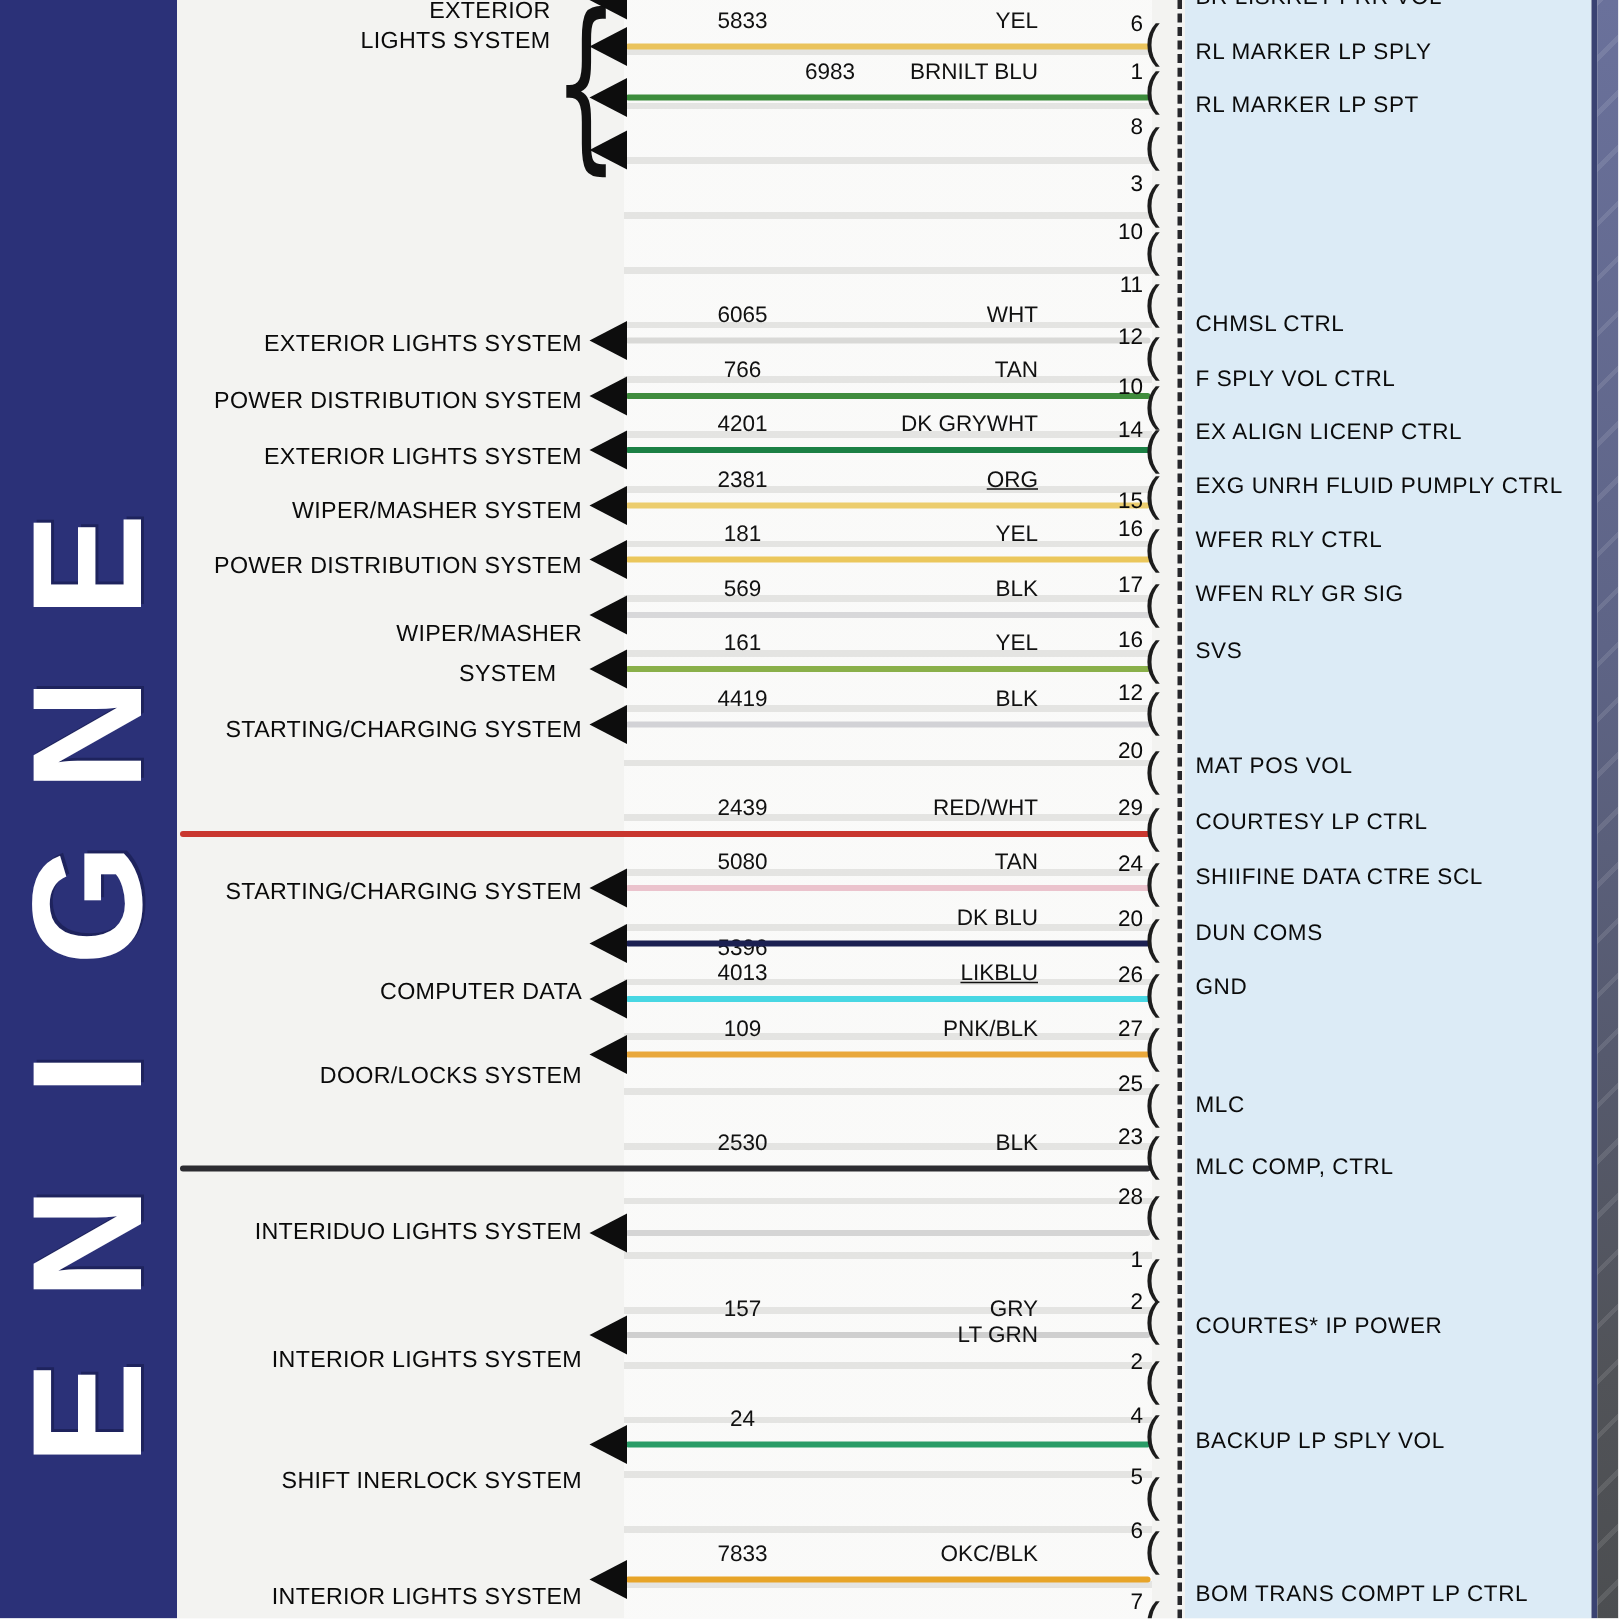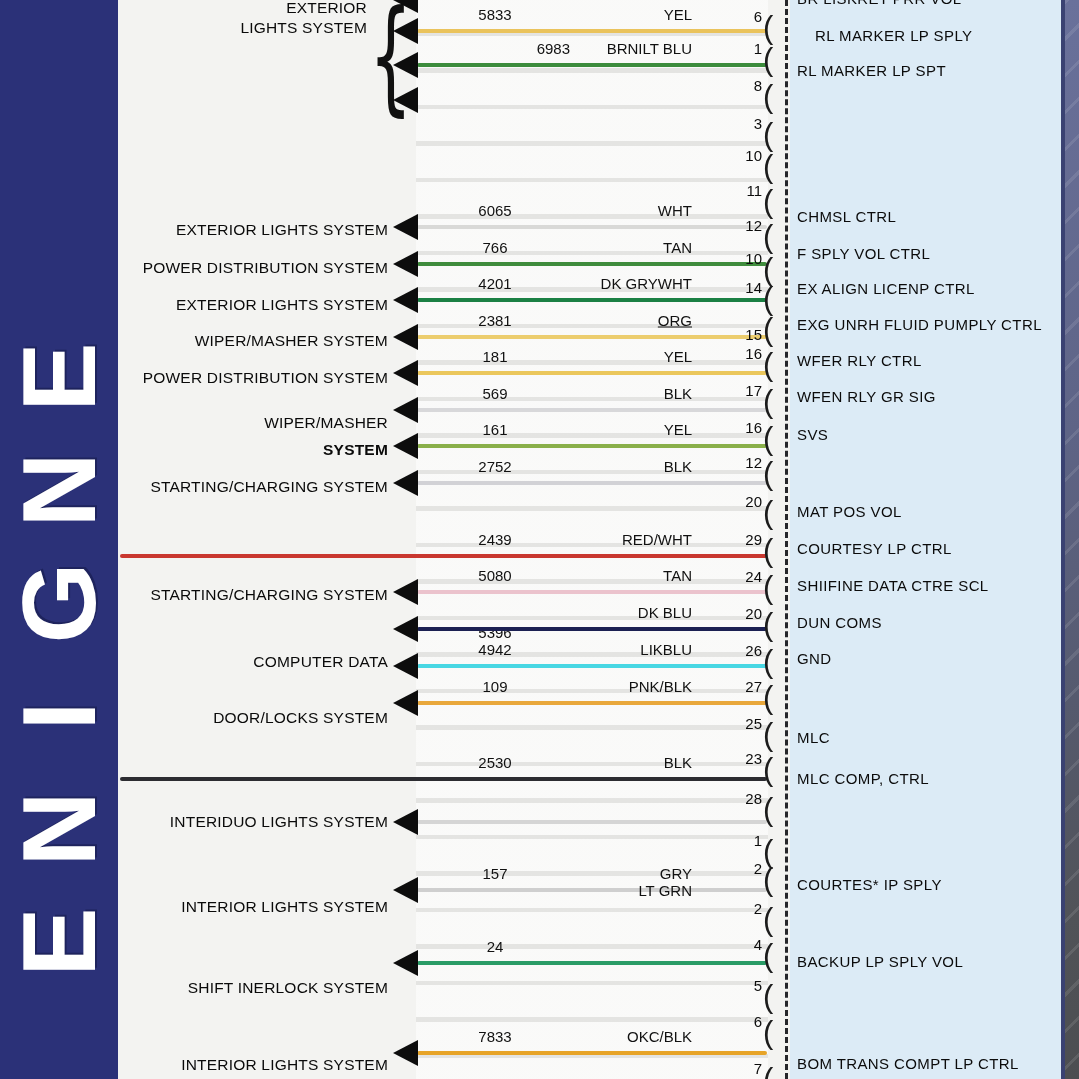--- a/index.html
+++ b/index.html
@@ -84,21 +84,21 @@
   <div class="edgeline"></div>
   <div class="edge"></div>
 <div class="syslabel" style="top: 8px; right: 712px;">EXTERIOR</div>
     <div class="syslabel" style="top: 28px; right: 712px;">LIGHTS SYSTEM</div>
     <div class="syslabel" style="top: 230px; right: 691px;">EXTERIOR LIGHTS SYSTEM</div>
     <div class="syslabel" style="top: 268px; right: 691px;">POWER DISTRIBUTION SYSTEM</div>
     <div class="syslabel" style="top: 305px; right: 691px;">EXTERIOR LIGHTS SYSTEM</div>
     <div class="syslabel" style="top: 341px; right: 691px;">WIPER/MASHER SYSTEM</div>
     <div class="syslabel" style="top: 378px; right: 691px;">POWER DISTRIBUTION SYSTEM</div>
     <div class="syslabel" style="top: 423px; right: 691px;">WIPER/MASHER</div>
-    <div class="syslabel" style="top: 450px; right: 691px; font-weight: bold;">SYSTEM</div>
+    <div class="syslabel" style="top: 450px; right: 708px;">SYSTEM</div>
     <div class="syslabel" style="top: 487px; right: 691px;">STARTING/CHARGING SYSTEM</div>
     <div class="syslabel" style="top: 595px; right: 691px;">STARTING/CHARGING SYSTEM</div>
     <div class="syslabel" style="top: 662px; right: 691px;">COMPUTER DATA</div>
     <div class="syslabel" style="top: 718px; right: 691px;">DOOR/LOCKS SYSTEM</div>
     <div class="syslabel" style="top: 822px; right: 691px;">INTERIDUO LIGHTS SYSTEM</div>
     <div class="syslabel" style="top: 907px; right: 691px;">INTERIOR LIGHTS SYSTEM</div>
     <div class="syslabel" style="top: 988px; right: 691px;">SHIFT INERLOCK SYSTEM</div>
     <div class="syslabel" style="top: 1065px; right: 691px;">INTERIOR LIGHTS SYSTEM</div>
     <div class="wnum" style="top: 14px;">5833</div>
     <div class="wcode" style="top: 14px;">YEL</div>
@@ -129,37 +129,37 @@
     <div class="wline" style="top: 371px; left: 417px; width: 350px; background: rgb(235, 199, 92);"></div>
     <div class="arr" style="top: 360px;"></div>
     <div class="wnum" style="top: 393px;">569</div>
     <div class="wcode" style="top: 393px;">BLK</div>
     <div class="wline" style="top: 408px; left: 417px; width: 350px; background: rgb(216, 216, 218);"></div>
     <div class="arr" style="top: 397px;"></div>
     <div class="wnum" style="top: 429px;">161</div>
     <div class="wcode" style="top: 429px;">YEL</div>
     <div class="wline" style="top: 444px; left: 417px; width: 350px; background: rgb(138, 176, 74);"></div>
     <div class="arr" style="top: 433px;"></div>
-    <div class="wnum" style="top: 466px;">2752</div>
+    <div class="wnum" style="top: 466px;">4419</div>
     <div class="wcode" style="top: 466px;">BLK</div>
     <div class="wline" style="top: 481px; left: 417px; width: 350px; background: rgb(210, 210, 214);"></div>
     <div class="arr" style="top: 470px;"></div>
     <div class="wnum" style="top: 539px;">2439</div>
     <div class="wcode" style="top: 539px;">RED/WHT</div>
     <div class="wline" style="top: 554px; left: 120px; width: 647px; background: rgb(201, 55, 47);"></div>
     <div class="wnum" style="top: 575px;">5080</div>
     <div class="wcode" style="top: 575px;">TAN</div>
     <div class="wline" style="top: 590px; left: 417px; width: 350px; background: rgb(235, 195, 205);"></div>
     <div class="arr" style="top: 579px;"></div>
     <div class="wnum" style="top: 632px;">5396</div>
     <div class="wcode" style="top: 612px;">DK BLU</div>
     <div class="wline" style="top: 627px; left: 417px; width: 350px; background: rgb(27, 32, 82);"></div>
     <div class="arr" style="top: 616px;"></div>
-    <div class="wnum" style="top: 649px;">4942</div>
-    <div class="wcode" style="top: 649px;">LIKBLU</div>
+    <div class="wnum" style="top: 649px;">4013</div>
+    <div class="wcode" style="top: 649px; text-decoration: underline;">LIKBLU</div>
     <div class="wline" style="top: 664px; left: 417px; width: 350px; background: rgb(72, 215, 227);"></div>
     <div class="arr" style="top: 653px;"></div>
     <div class="wnum" style="top: 686px;">109</div>
     <div class="wcode" style="top: 686px;">PNK/BLK</div>
     <div class="wline" style="top: 701px; left: 417px; width: 350px; background: rgb(233, 168, 60);"></div>
     <div class="arr" style="top: 690px;"></div>
     <div class="wnum" style="top: 762px;">2530</div>
     <div class="wcode" style="top: 762px;">BLK</div>
     <div class="wline" style="top: 777px; left: 120px; width: 647px; background: rgb(44, 44, 49);"></div>
     <div class="wline" style="top: 820px; left: 417px; width: 350px; background: rgb(213, 213, 213);"></div>
@@ -232,32 +232,32 @@
     <div class="paren" style="top: 906px;">(</div>
     <div class="pin" style="top: 944px;">4</div>
     <div class="paren" style="top: 942px;">(</div>
     <div class="pin" style="top: 985px;">5</div>
     <div class="paren" style="top: 983px;">(</div>
     <div class="pin" style="top: 1021px;">6</div>
     <div class="paren" style="top: 1019px;">(</div>
     <div class="pin" style="top: 1068px;">7</div>
     <div class="paren" style="top: 1066px;">(</div>
     <div class="rlabel" style="top: -2px;">BR LISKRET PRR VOL</div>
-    <div class="rlabel" style="top: 35px; margin-left: 18px;">RL MARKER LP SPLY</div>
+    <div class="rlabel" style="top: 35px;">RL MARKER LP SPLY</div>
     <div class="rlabel" style="top: 70px;">RL MARKER LP SPT</div>
     <div class="rlabel" style="top: 216px;">CHMSL CTRL</div>
     <div class="rlabel" style="top: 253px;">F SPLY VOL CTRL</div>
     <div class="rlabel" style="top: 288px;">EX ALIGN LICENP CTRL</div>
     <div class="rlabel" style="top: 324px;">EXG UNRH FLUID PUMPLY CTRL</div>
     <div class="rlabel" style="top: 360px;">WFER RLY CTRL</div>
     <div class="rlabel" style="top: 396px;">WFEN RLY GR SIG</div>
     <div class="rlabel" style="top: 434px;">SVS</div>
     <div class="rlabel" style="top: 511px;">MAT POS VOL</div>
     <div class="rlabel" style="top: 548px;">COURTESY LP CTRL</div>
     <div class="rlabel" style="top: 585px;">SHIIFINE DATA CTRE SCL</div>
     <div class="rlabel" style="top: 622px;">DUN COMS</div>
     <div class="rlabel" style="top: 658px;">GND</div>
     <div class="rlabel" style="top: 737px;">MLC</div>
     <div class="rlabel" style="top: 778px; text-align: right;">MLC COMP, CTRL</div>
-    <div class="rlabel" style="top: 884px;">COURTES* IP SPLY</div>
+    <div class="rlabel" style="top: 884px;">COURTES* IP POWER</div>
     <div class="rlabel" style="top: 961px;">BACKUP LP SPLY VOL</div>
     <div class="rlabel" style="top: 1063px;">BOM TRANS COMPT LP CTRL</div>
   </div>
 
 </body></html>

